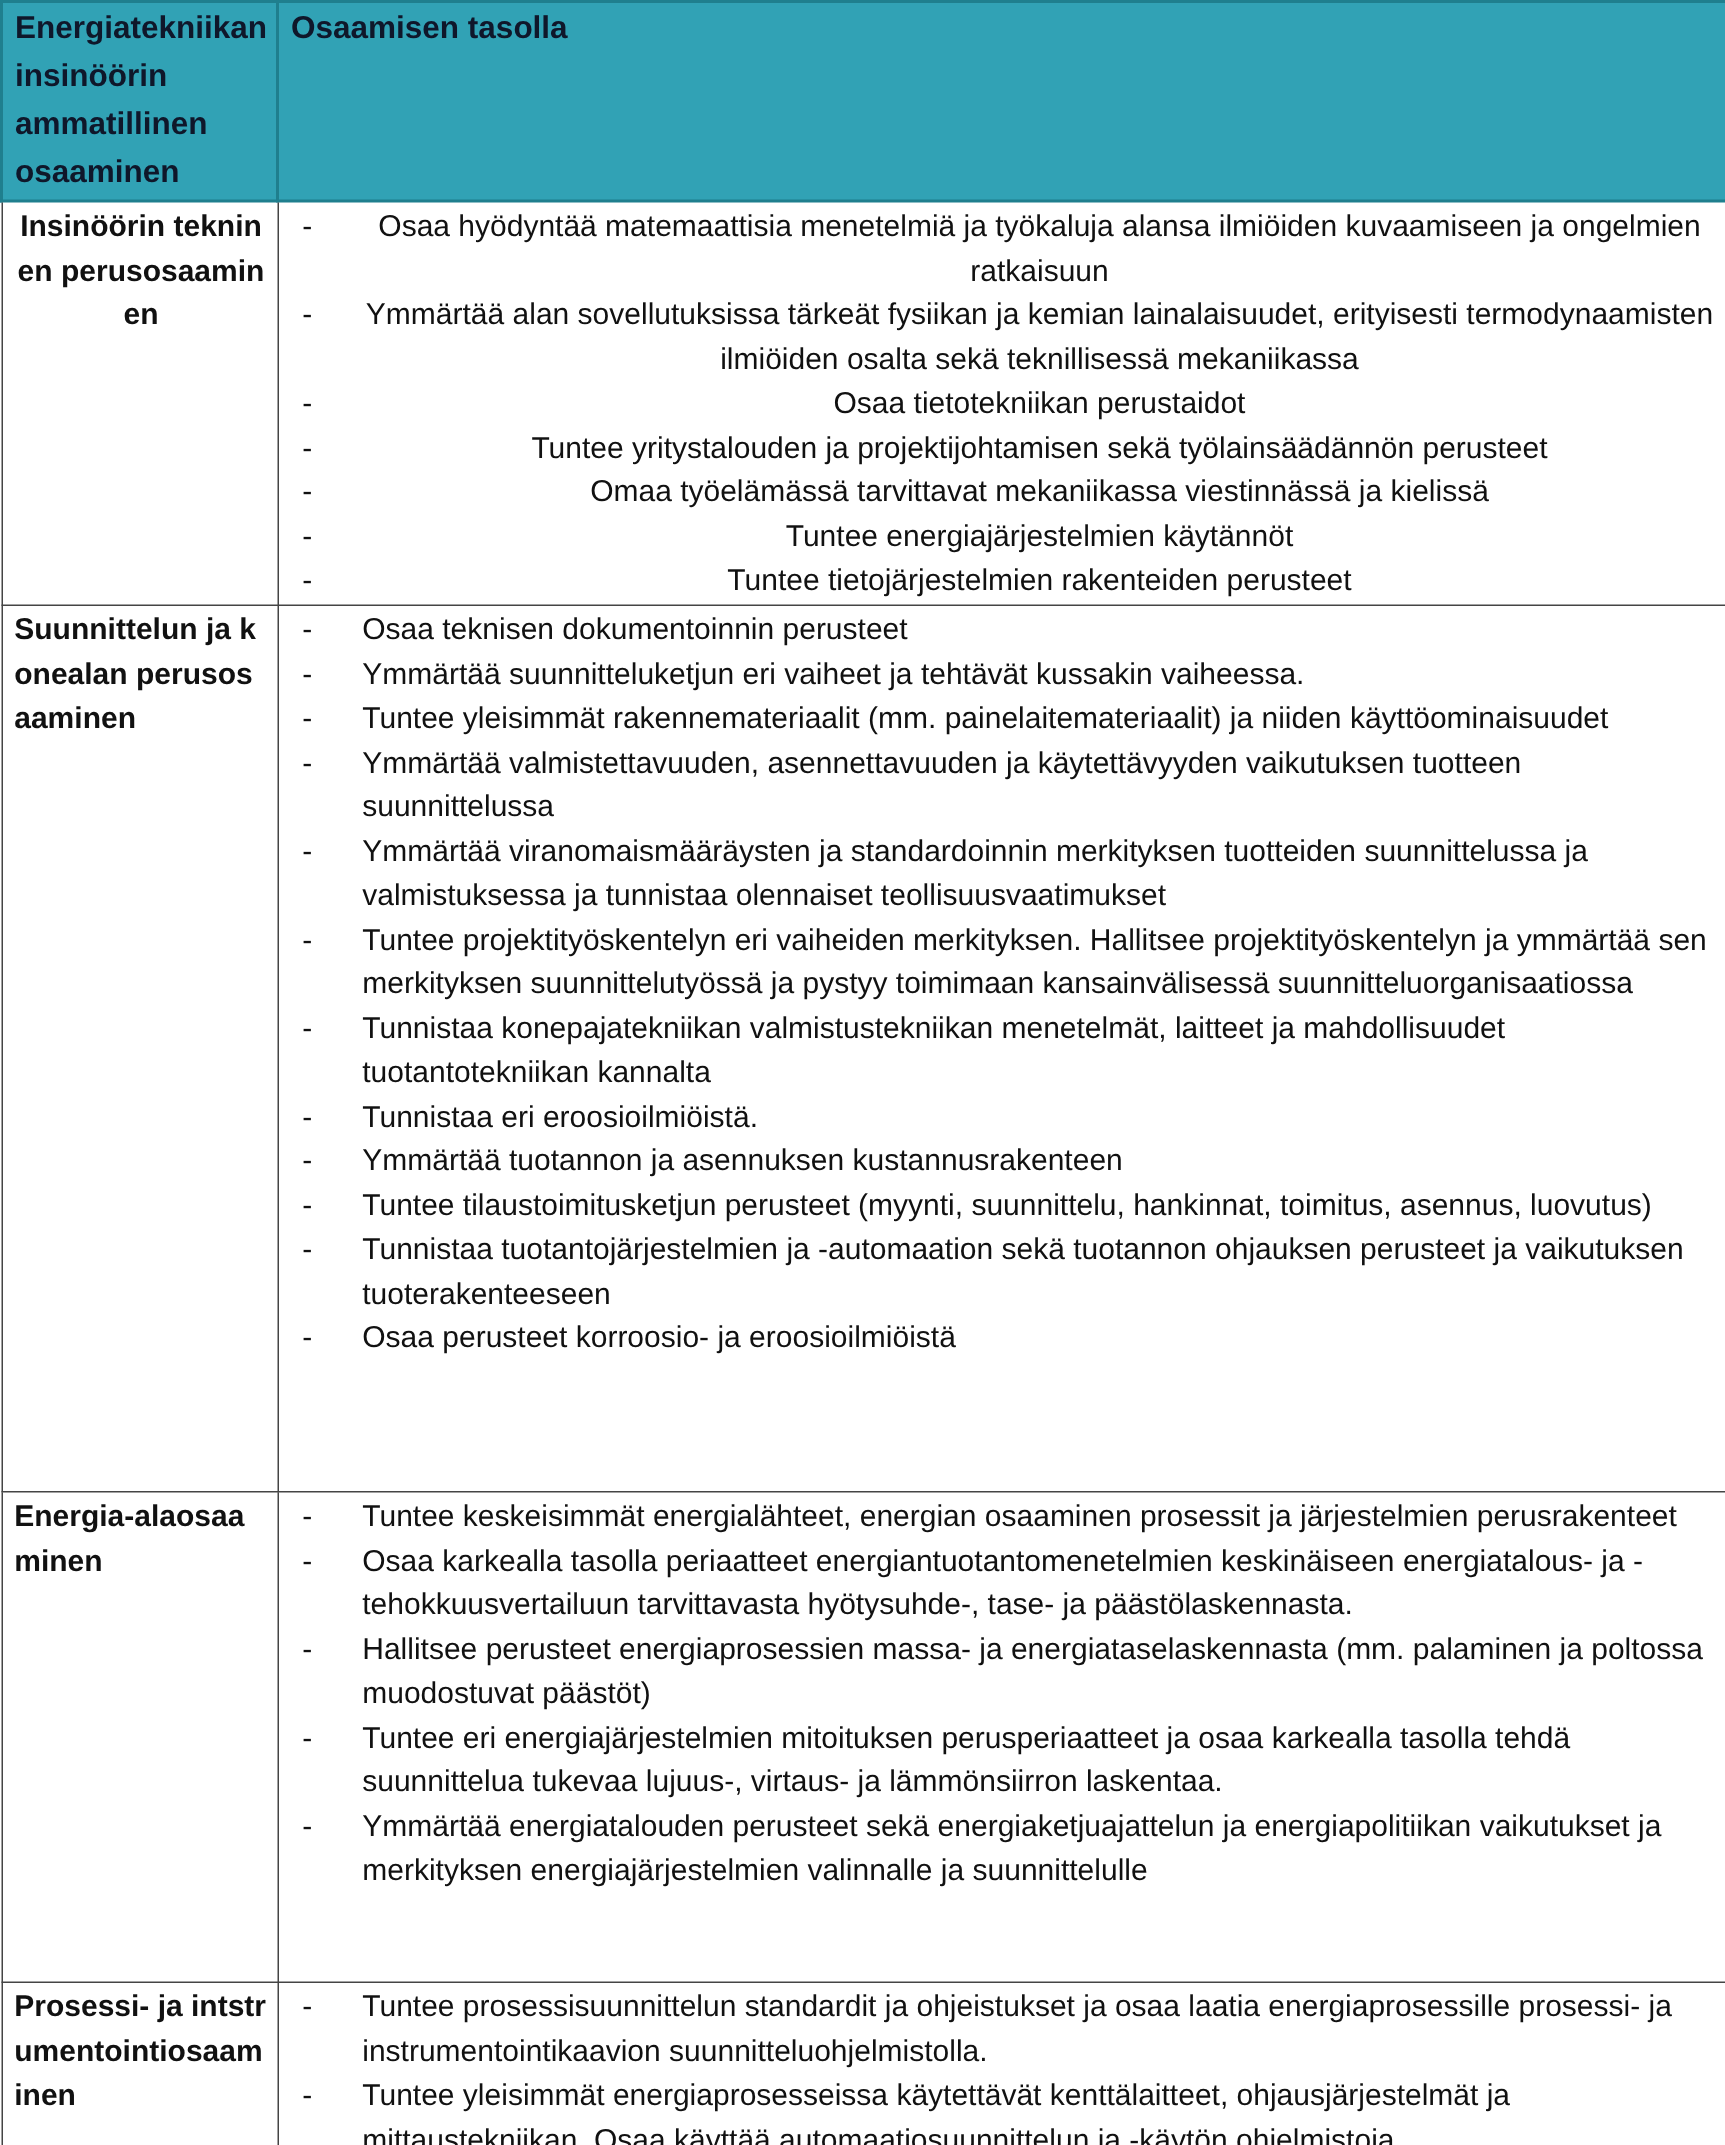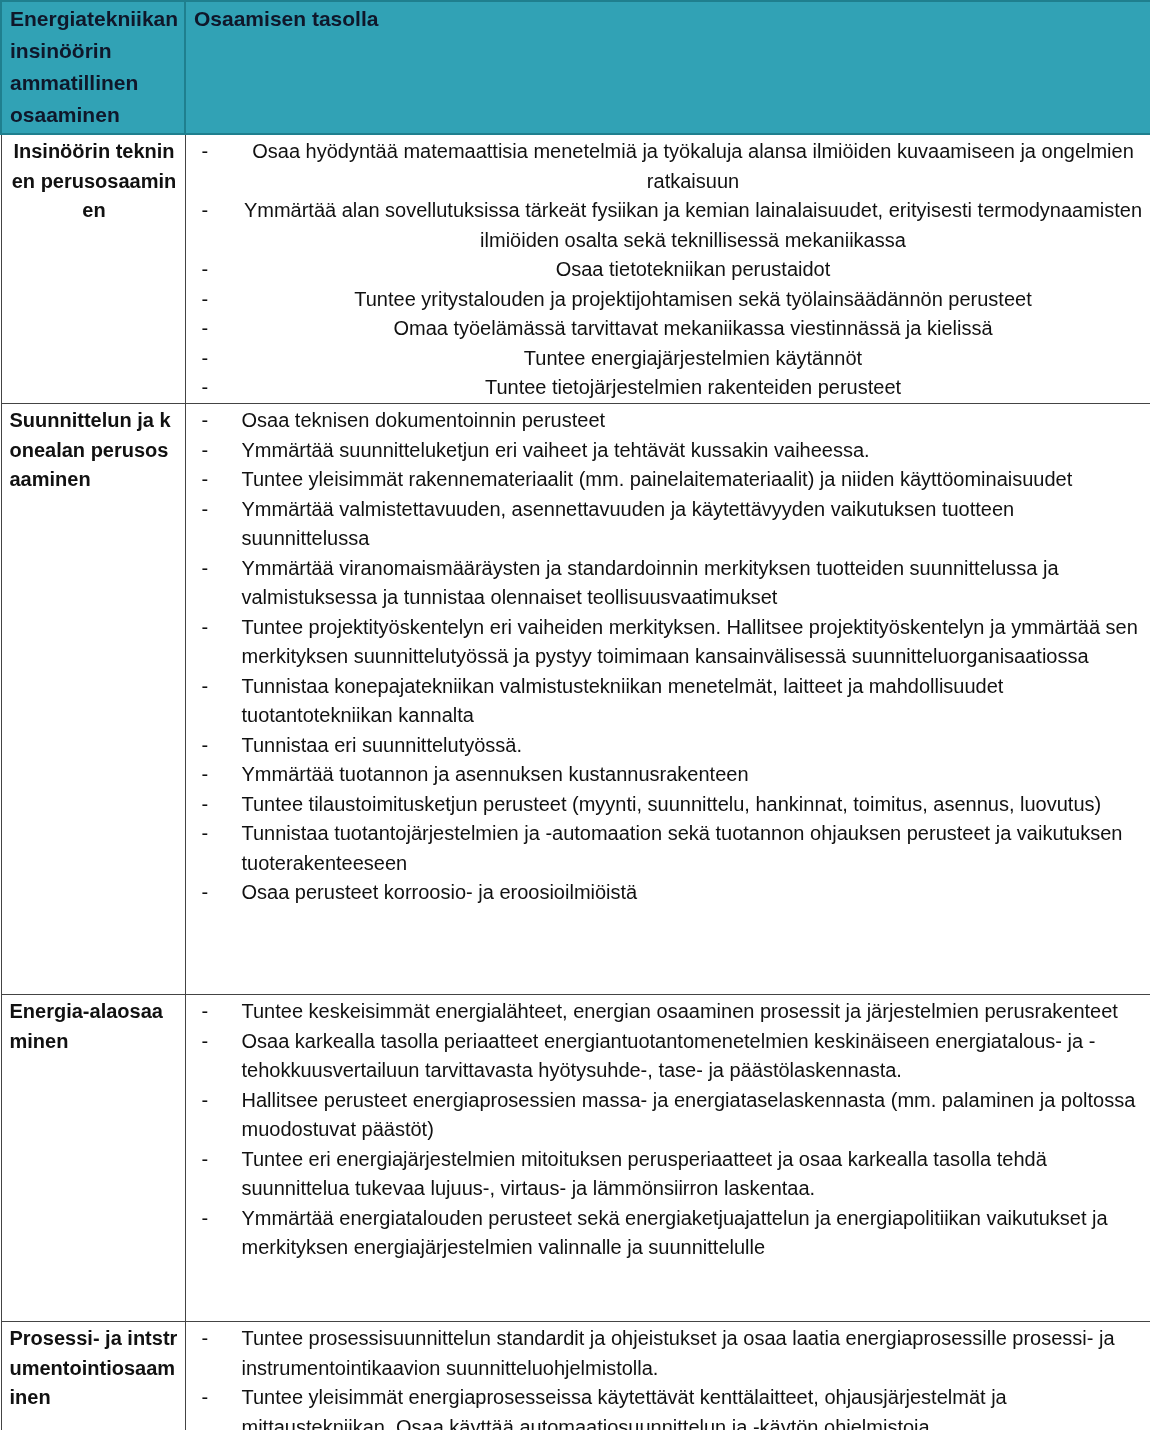--- a/index.html
+++ b/index.html
@@ -55,21 +55,21 @@
       <td class="cat">Suunnittelun ja konealan perusosaaminen</td>
       <td class="desc">
         <ul class="items">
           <li><span class="dash">-</span><span>Osaa teknisen dokumentoinnin perusteet</span></li>
           <li><span class="dash">-</span><span>Ymmärtää suunnitteluketjun eri vaiheet ja tehtävät kussakin vaiheessa.</span></li>
           <li><span class="dash">-</span><span>Tuntee yleisimmät rakennemateriaalit (mm. painelaitemateriaalit) ja niiden käyttöominaisuudet</span></li>
           <li><span class="dash">-</span><span>Ymmärtää valmistettavuuden, asennettavuuden ja käytettävyyden vaikutuksen tuotteen suunnittelussa</span></li>
           <li><span class="dash">-</span><span>Ymmärtää viranomaismääräysten ja standardoinnin merkityksen tuotteiden suunnittelussa ja valmistuksessa ja tunnistaa olennaiset teollisuusvaatimukset</span></li>
           <li><span class="dash">-</span><span>Tuntee projektityöskentelyn eri vaiheiden merkityksen. Hallitsee projektityöskentelyn ja ymmärtää sen merkityksen suunnittelutyössä ja pystyy toimimaan kansainvälisessä suunnitteluorganisaatiossa</span></li>
           <li><span class="dash">-</span><span>Tunnistaa konepajatekniikan valmistustekniikan menetelmät, laitteet ja mahdollisuudet tuotantotekniikan kannalta</span></li>
-          <li><span class="dash">-</span><span>Tunnistaa eri suunnittelutyössä.</span></li>
+          <li><span class="dash">-</span><span>Tunnistaa eri eroosioilmiöistä.</span></li>
           <li><span class="dash">-</span><span>Ymmärtää tuotannon ja asennuksen kustannusrakenteen</span></li>
           <li><span class="dash">-</span><span>Tuntee tilaustoimitusketjun perusteet (myynti, suunnittelu, hankinnat, toimitus, asennus, luovutus)</span></li>
           <li><span class="dash">-</span><span>Tunnistaa tuotantojärjestelmien ja -automaation sekä tuotannon ohjauksen perusteet ja vaikutuksen tuoterakenteeseen</span></li>
           <li><span class="dash">-</span><span>Osaa perusteet korroosio- ja eroosioilmiöistä</span></li>
         </ul>
       </td>
     </tr>
     <tr class="row3">
       <td class="cat">Energia-alaosaaminen</td>
       <td class="desc">

